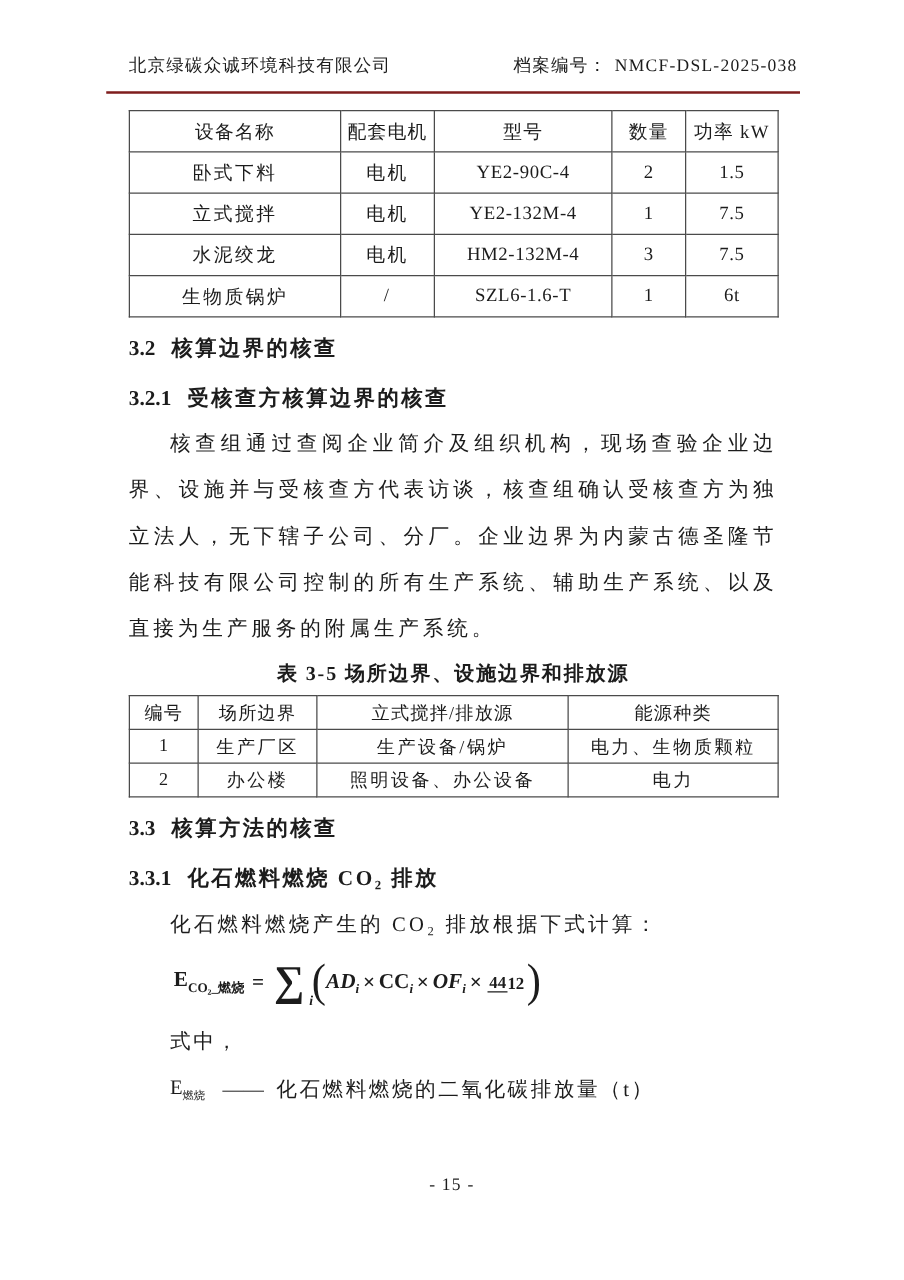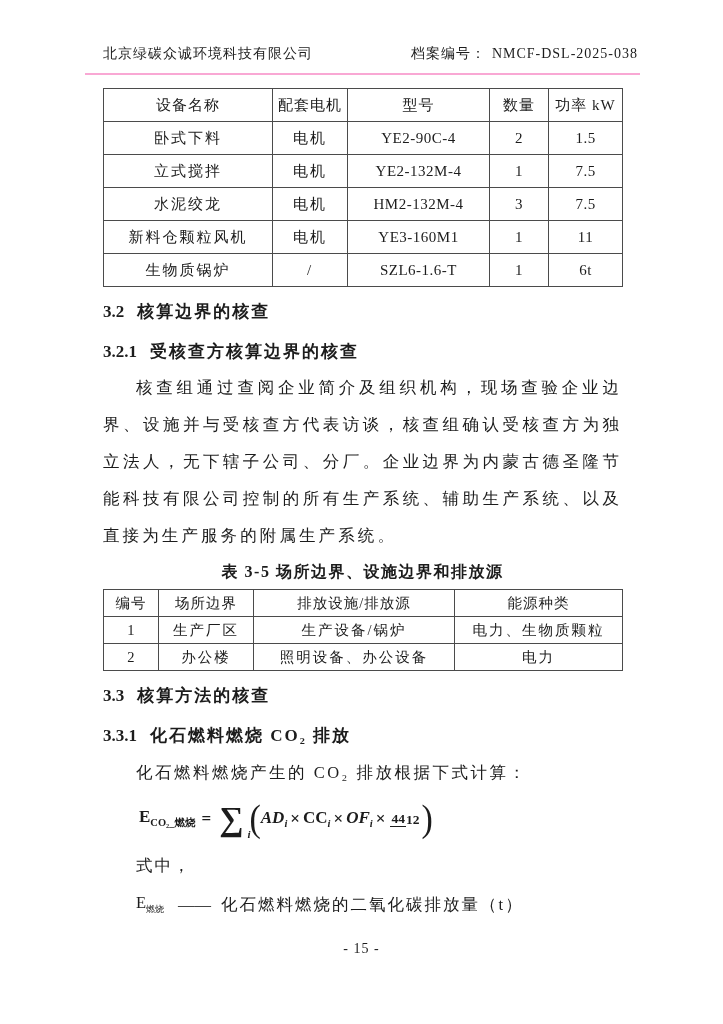--- a/index.html
+++ b/index.html
@@ -6,21 +6,21 @@
   body {
     width:723px; height:1024px; background:#ffffff; position:relative;
     font-family:"Liberation Serif","DejaVu Serif",serif; color:#1c1c1c;
     overflow:hidden;
   }
   .page { padding:44px 83px 0 85px; }
 
   
   .doc-header {
     display:flex; justify-content:space-between; align-items:flex-end;
-    border-bottom:2px solid #f9a8d4; padding:0 2px 9px 18px;
+    border-bottom:2px solid #7f1d1d; padding:0 2px 9px 18px;
     font-size:14px; letter-spacing:1px; line-height:20px;
   }
   .doc-header .right { display:flex; gap:6px; }
 
   .content { margin-left:18px; width:519px; }
 
   
   table { border-collapse:collapse; width:519px; table-layout:fixed; text-align:center; }
   td,th { border:1.5px solid #4b4b4b; font-size:15px; padding:0 2px; overflow:hidden; }
   th { font-weight:normal; letter-spacing:1px; }
@@ -116,27 +116,20 @@
         <td class="latin">7.5</td>
       </tr>
       <tr>
         <td>水泥绞龙</td>
         <td>电机</td>
         <td class="latin">HM2-132M-4</td>
         <td class="latin">3</td>
         <td class="latin">7.5</td>
       </tr>
       <tr>
-        <td>新料仓颗粒风机</td>
-        <td>电机</td>
-        <td class="latin">YE3-160M1</td>
-        <td class="latin">1</td>
-        <td class="latin">11</td>
-      </tr>
-      <tr>
         <td>生物质锅炉</td>
         <td>/</td>
         <td class="latin">SZL6-1.6-T</td>
         <td class="latin">1</td>
         <td class="latin">6t</td>
       </tr>
     </tbody>
       </table>
 
     <div class="h-sec">
@@ -155,21 +148,21 @@
       <colgroup>
           <col style="width:55px">
           <col style="width:95px">
           <col style="width:201px">
           <col style="width:168px">
         </colgroup>
       <tbody>
           <tr>
         <th>编号</th>
         <th>场所边界</th>
-        <th>排放设施/排放源</th>
+        <th>立式搅拌/排放源</th>
         <th>能源种类</th>
       </tr>
       <tr>
         <td class="latin">1</td>
         <td>生产厂区</td>
         <td>生产设备/锅炉</td>
         <td>电力、生物质颗粒</td>
       </tr>
       <tr>
         <td class="latin">2</td>

